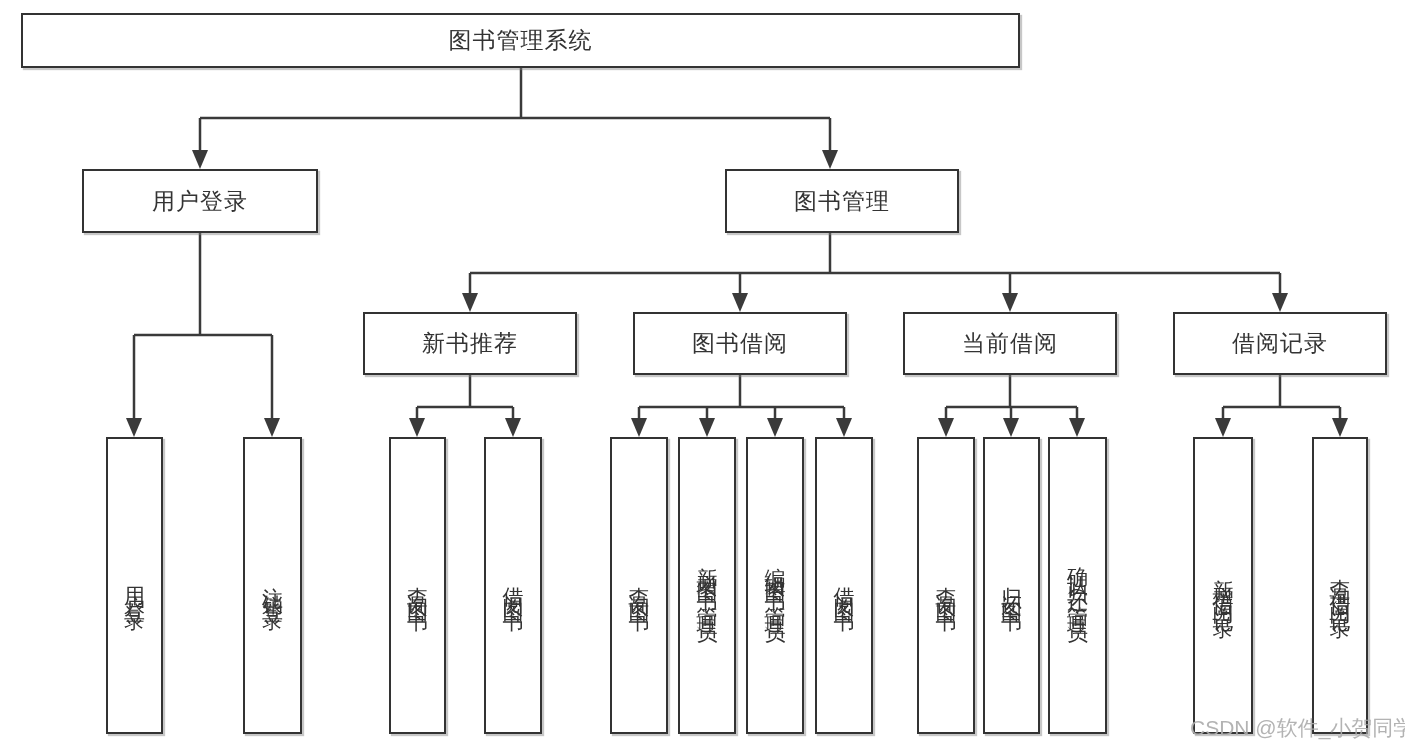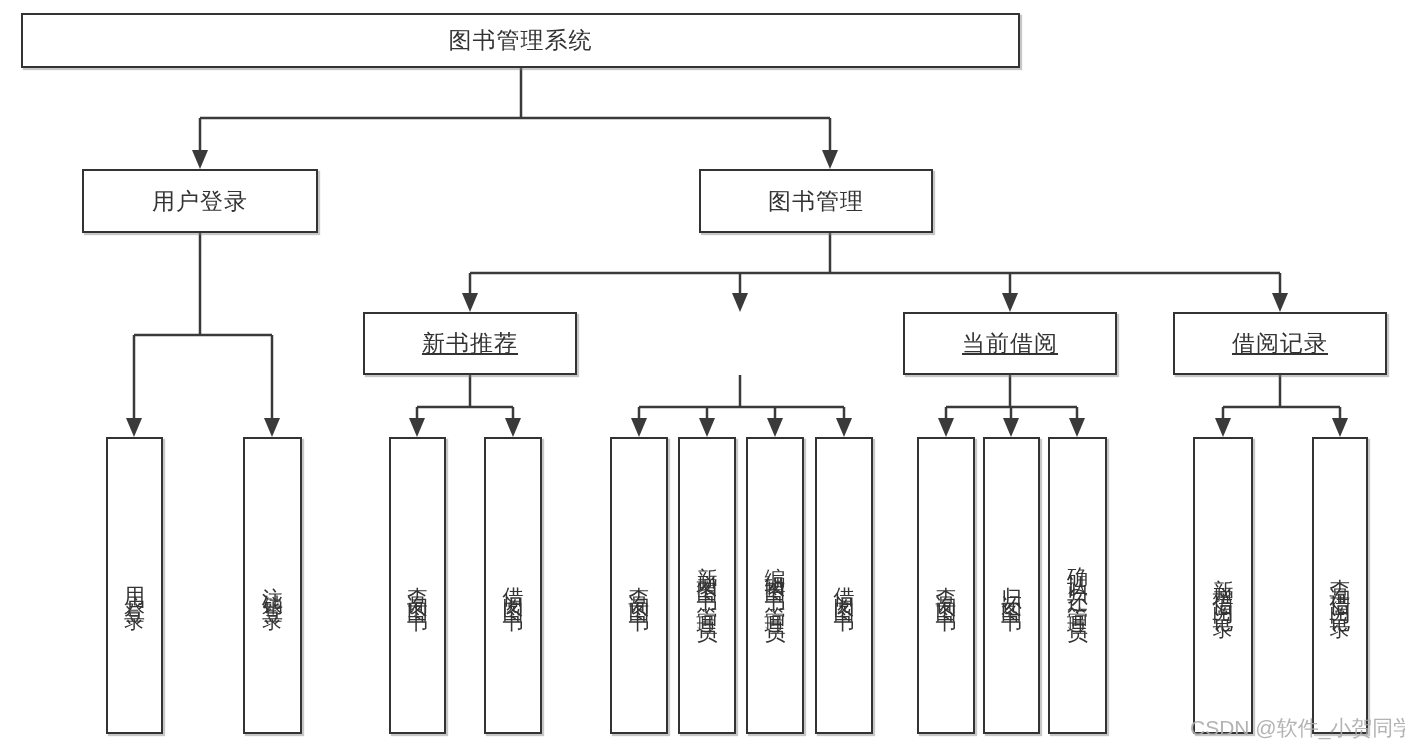--- a/index.html
+++ b/index.html
@@ -12,22 +12,22 @@
     border:2.5px solid #333333;
     box-shadow:2px 2px 1px rgba(130,130,130,0.45);
     display:flex;align-items:center;justify-content:center;
     color:#333333;
     z-index:2;
     box-sizing:border-box;
   }
   .node.h{font-size:23px;letter-spacing:1px;}
   .node.root{left:21px;top:13px;width:999px;height:55px;}
   .node.lv2-user{left:82px;top:169px;width:236px;height:64px;}
-  .node.lv2-book{left:699px;top:169px;width:234px;height:64px;align-items:center;}
-  .node.lv3{top:312px;height:63px;width:214px;text-decoration:underline;}
+  .node.lv2-book{left:725px;top:169px;width:234px;height:64px;align-items:center;}
+  .node.lv3{top:312px;height:63px;width:214px;}
   .node.lv3-nb{left:363px;}
   .node.lv3-bb{left:633px;}
   .node.lv3-cb{left:903px;align-items:center;}
   .node.lv3-br{left:1173px;}
   .node.leaf{top:437px;height:297px;}
   .leaf-label{
     writing-mode:vertical-rl;
     text-orientation:mixed;
     font-size:21px;
     letter-spacing:8px;
@@ -134,20 +134,23 @@
   <div class="node lv2-user h">
     <span>用户登录</span>
   </div>
   <div class="node lv2-book h">
     <span>图书管理</span>
   </div>
 
   <div class="node lv3 lv3-nb h">
     <span>新书推荐</span>
   </div>
+  <div class="node lv3 lv3-bb h">
+    <span>图书借阅</span>
+  </div>
   <div class="node lv3 lv3-cb h">
     <span>当前借阅</span>
   </div>
   <div class="node lv3 lv3-br h">
     <span>借阅记录</span>
   </div>
 
   <div class="node leaf u1">
     <span class="leaf-label">用户登录</span>
   </div>

